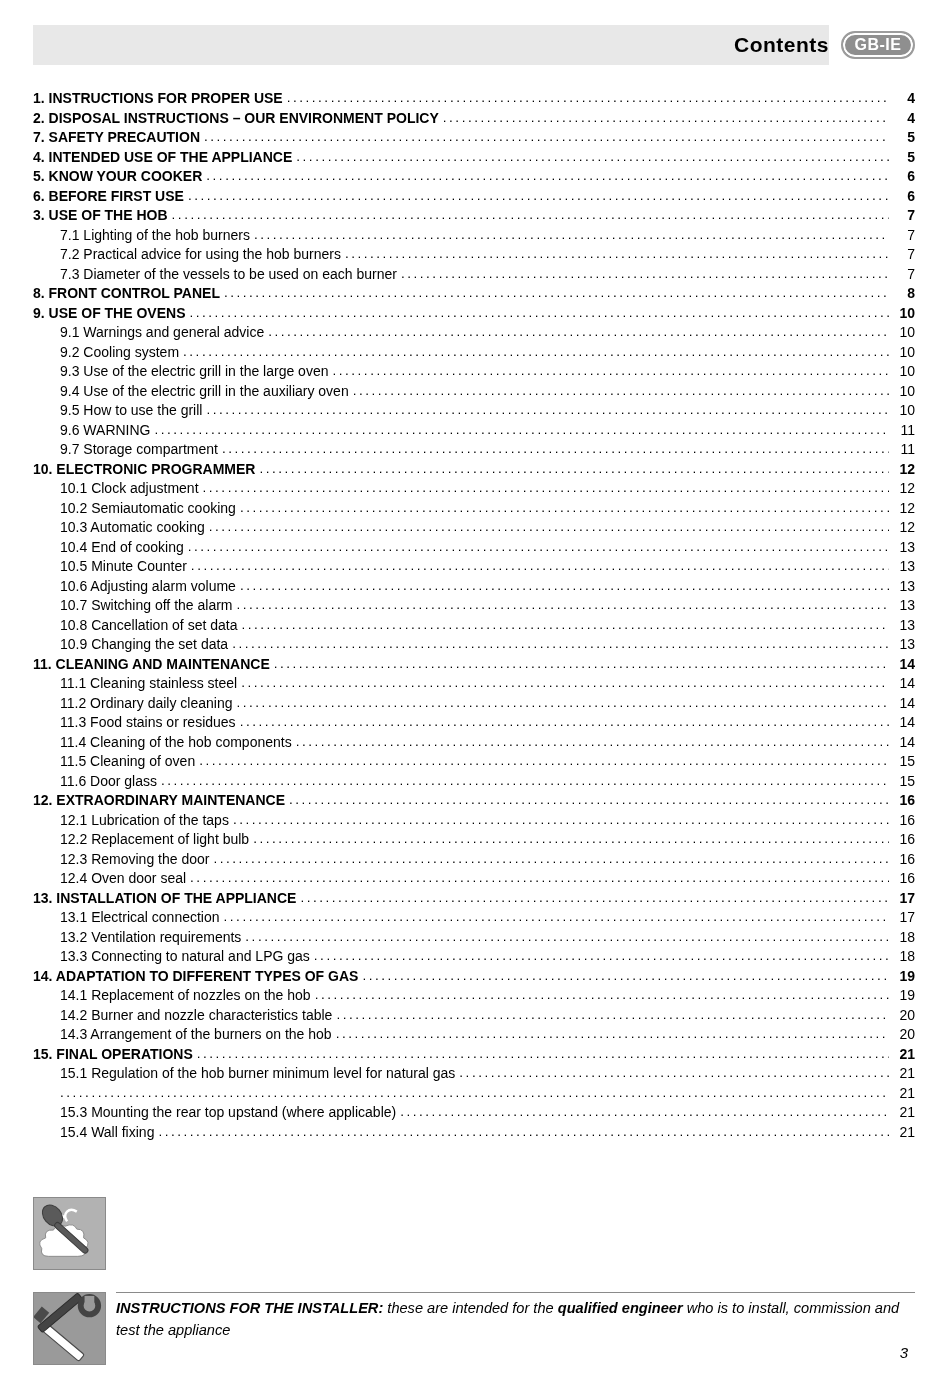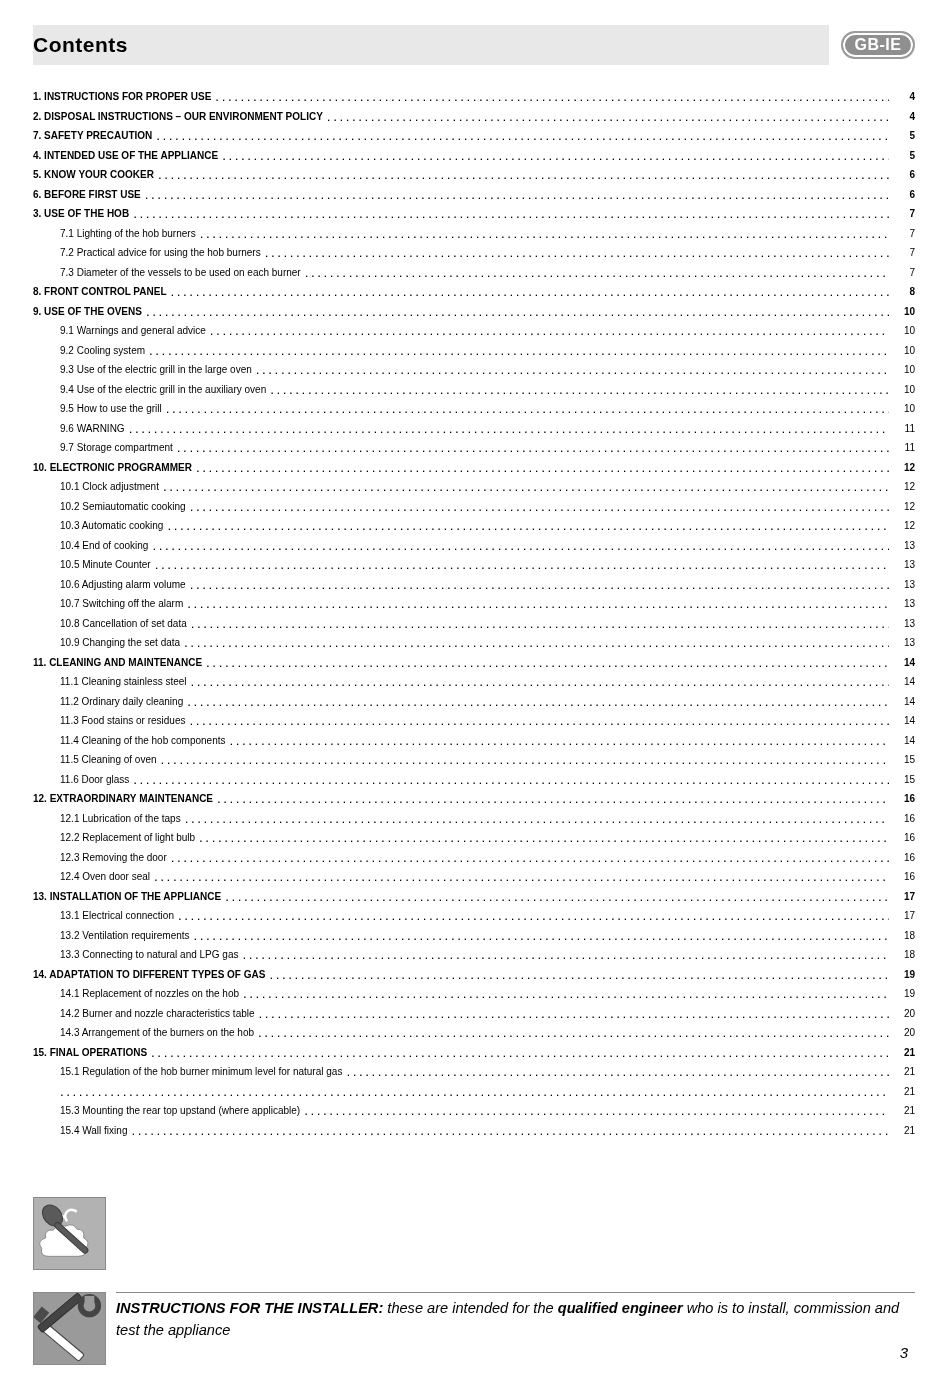--- a/index.html
+++ b/index.html
@@ -16,21 +16,21 @@
     padding: 25px 35px 0 33px;
     position: relative;
   }
 
   
   .header-row { display: flex; align-items: center; }
   .header-bar {
     flex: 1 1 auto;
     background: #e8e8e8;
     height: 40px;
-    display: flex; align-items: center; justify-content: flex-start;
+    display: flex; align-items: center; justify-content: flex-end;
   }
   .header-bar h1 {
     margin: 0;
     font-size: 21px;
     font-weight: bold;
     letter-spacing: 0.5px;
   }
   .badge {
     flex: 0 0 auto;
     margin-left: 12px;
@@ -43,22 +43,22 @@
     font-weight: bold;
     font-size: 16px;
     display: flex; align-items: center; justify-content: center;
     letter-spacing: 0.5px;
   }
 
   
   .toc { margin-top: 23px; }
   .toc-row {
     display: flex;
-    align-items: flex-start;
-    font-size: 10px;
+    align-items: flex-end;
+    font-size: 14px;
     line-height: 18.5px;
     white-space: nowrap;
   }
   .toc-row.lvl0 { font-weight: bold; }
   .toc-row.lvl1 { padding-left: 27px; font-weight: normal; }
   .toc-label { flex: 0 0 auto; padding-right: 4px; }
   .leader {
     flex: 1 1 auto;
     overflow: hidden;
     white-space: nowrap;

